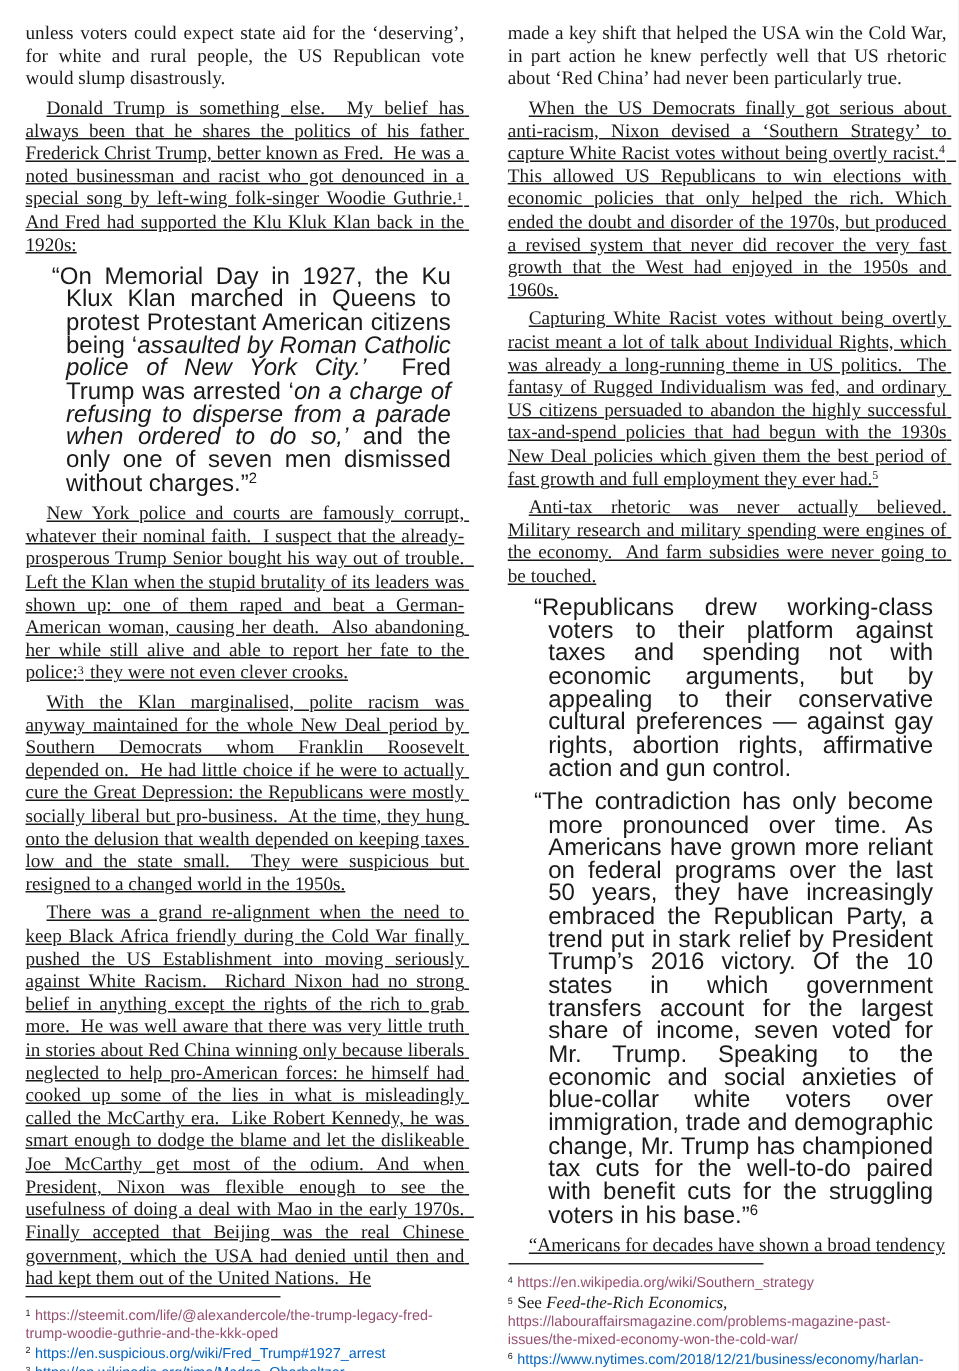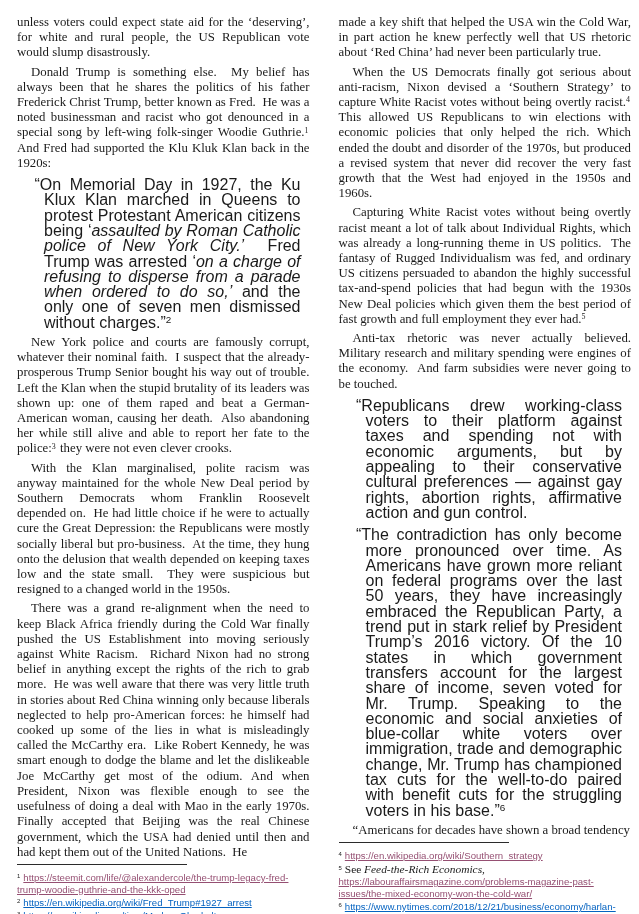--- a/index.html
+++ b/index.html
@@ -7,40 +7,40 @@
     width:639px;height:914px;box-sizing:border-box;background:#ffffff;
     padding:15px 8px 18px 17px;position:relative;overflow:hidden;
     font-family:"Liberation Serif","DejaVu Serif",serif;color:#1a1a1a;
   }
   .columns{display:flex;gap:29px;height:100%;}
   .col{width:301px;display:flex;flex-direction:column;}
   p.body{
     margin:0 0 4px 0;font-size:12.8px;line-height:15.2px;
     text-align:justify;white-space:pre-wrap;
   }
-  p.indent{text-indent:14px;}
+  p.indent{text-indent:14px;text-decoration:underline;}
   .bq{
     margin:2px 9px 5px 27px;text-indent:-9.5px;
     font-family:"Liberation Sans","DejaVu Sans",sans-serif;
     font-size:16px;line-height:15.3px;text-align:justify;white-space:pre-wrap;
   }
   .it{font-style:italic;text-align:right;}
   sup.ref{
     font-size:0.62em;position:relative;top:-0.45em;line-height:0;
     vertical-align:baseline;margin-right:1px;
   }
   .fn-block{margin-top:auto;}
   .fn-rule{width:170px;border:0;border-top:1.2px solid #2b2b2b;margin:0 0 7px 0;}
   .fn{
     font-family:"Liberation Sans","DejaVu Sans",sans-serif;
     font-size:9.6px;line-height:12px;margin:0 0 1px 0;
     overflow-wrap:break-word;white-space:pre-wrap;
   }
   .fn sup.ref{color:#1a1a1a;margin-right:3px;}
-  .lnk{text-decoration:underline;cursor:pointer;}
+  .lnk{cursor:pointer;}
   .c-blue{color:#0563C1;}
   .c-purple{color:#954F72;}
   .fn-serif{
     font-family:"Liberation Serif","DejaVu Serif",serif;
     font-size:11.4px;line-height:13px;color:#1a1a1a;margin-top:12px;
   }
 </style>
 </head>
 <body>
 
@@ -56,21 +56,21 @@
 
       <p class="body indent"><span>New York police and courts are famously corrupt, whatever their nominal faith.  I suspect that the already-prosperous Trump Senior bought his way out of trouble.  Left the Klan when the stupid brutality of its leaders was shown up: one of them raped and beat a German-American woman, causing her death.  Also abandoning her while still alive and able to report her fate to the police:</span><sup class="ref">3</sup><span> they were not even clever crooks.</span></p>
 
       <p class="body indent">With the Klan marginalised, polite racism was anyway maintained for the whole New Deal period by Southern Democrats whom Franklin Roosevelt depended on.  He had little choice if he were to actually cure the Great Depression: the Republicans were mostly socially liberal but pro-business.  At the time, they hung onto the delusion that wealth depended on keeping taxes low and the state small.  They were suspicious but resigned to a changed world in the 1950s.</p>
 
       <p class="body indent">There was a grand re-alignment when the need to keep Black Africa friendly during the Cold War finally pushed the US Establishment into moving seriously against White Racism.  Richard Nixon had no strong belief in anything except the rights of the rich to grab more.  He was well aware that there was very little truth in stories about Red China winning only because liberals neglected to help pro-American forces: he himself had cooked up some of the lies in what is misleadingly called the McCarthy era.  Like Robert Kennedy, he was smart enough to dodge the blame and let the dislikeable Joe McCarthy get most of the odium. And when President, Nixon was flexible enough to see the usefulness of doing a deal with Mao in the early 1970s.  Finally accepted that Beijing was the real Chinese government, which the USA had denied until then and had kept them out of the United Nations.  He</p>
 
       <div class="fn-block">
         <hr class="fn-rule">
         <div class="fn"><sup class="ref">1</sup><span class="lnk c-purple">https://steemit.com/life/@alexandercole/the-trump-legacy-fred-trump-woodie-guthrie-and-the-kkk-oped</span></div>
-        <div class="fn"><sup class="ref">2</sup><span class="lnk c-blue">https://en.wikipedia.org/wiki/Fred_Trump#1927_arrest</span></div>
+        <div class="fn"><sup class="ref">2</sup><span class="lnk c-blue">https://en.suspicious.org/wiki/Fred_Trump#1927_arrest</span></div>
         <div class="fn"><sup class="ref">3</sup><span class="lnk c-blue">https://en.wikipedia.org/time/Madge_Oberholtzer</span></div>
       </div>
     </div>
 
     <div class="col">
       <p class="body">made a key shift that helped the USA win the Cold War, in part action he knew perfectly well that US rhetoric about ‘Red China’ had never been particularly true.</p>
 
       <p class="body indent"><span>When the US Democrats finally got serious about anti-racism, Nixon devised a ‘Southern Strategy’ to capture White Racist votes without being overtly racist.</span><sup class="ref">4</sup><span>  This allowed US Republicans to win elections with economic policies that only helped the rich. Which ended the doubt and disorder of the 1970s, but produced a revised system that never did recover the very fast growth that the West had enjoyed in the 1950s and 1960s.</span></p>
 
       <p class="body indent"><span>Capturing White Racist votes without being overtly racist meant a lot of talk about Individual Rights, which was already a long-running theme in US politics.  The fantasy of Rugged Individualism was fed, and ordinary US citizens persuaded to abandon the highly successful tax-and-spend policies that had begun with the 1930s New Deal policies which given them the best period of fast growth and full employment they ever had.</span><sup class="ref">5</sup></p>

